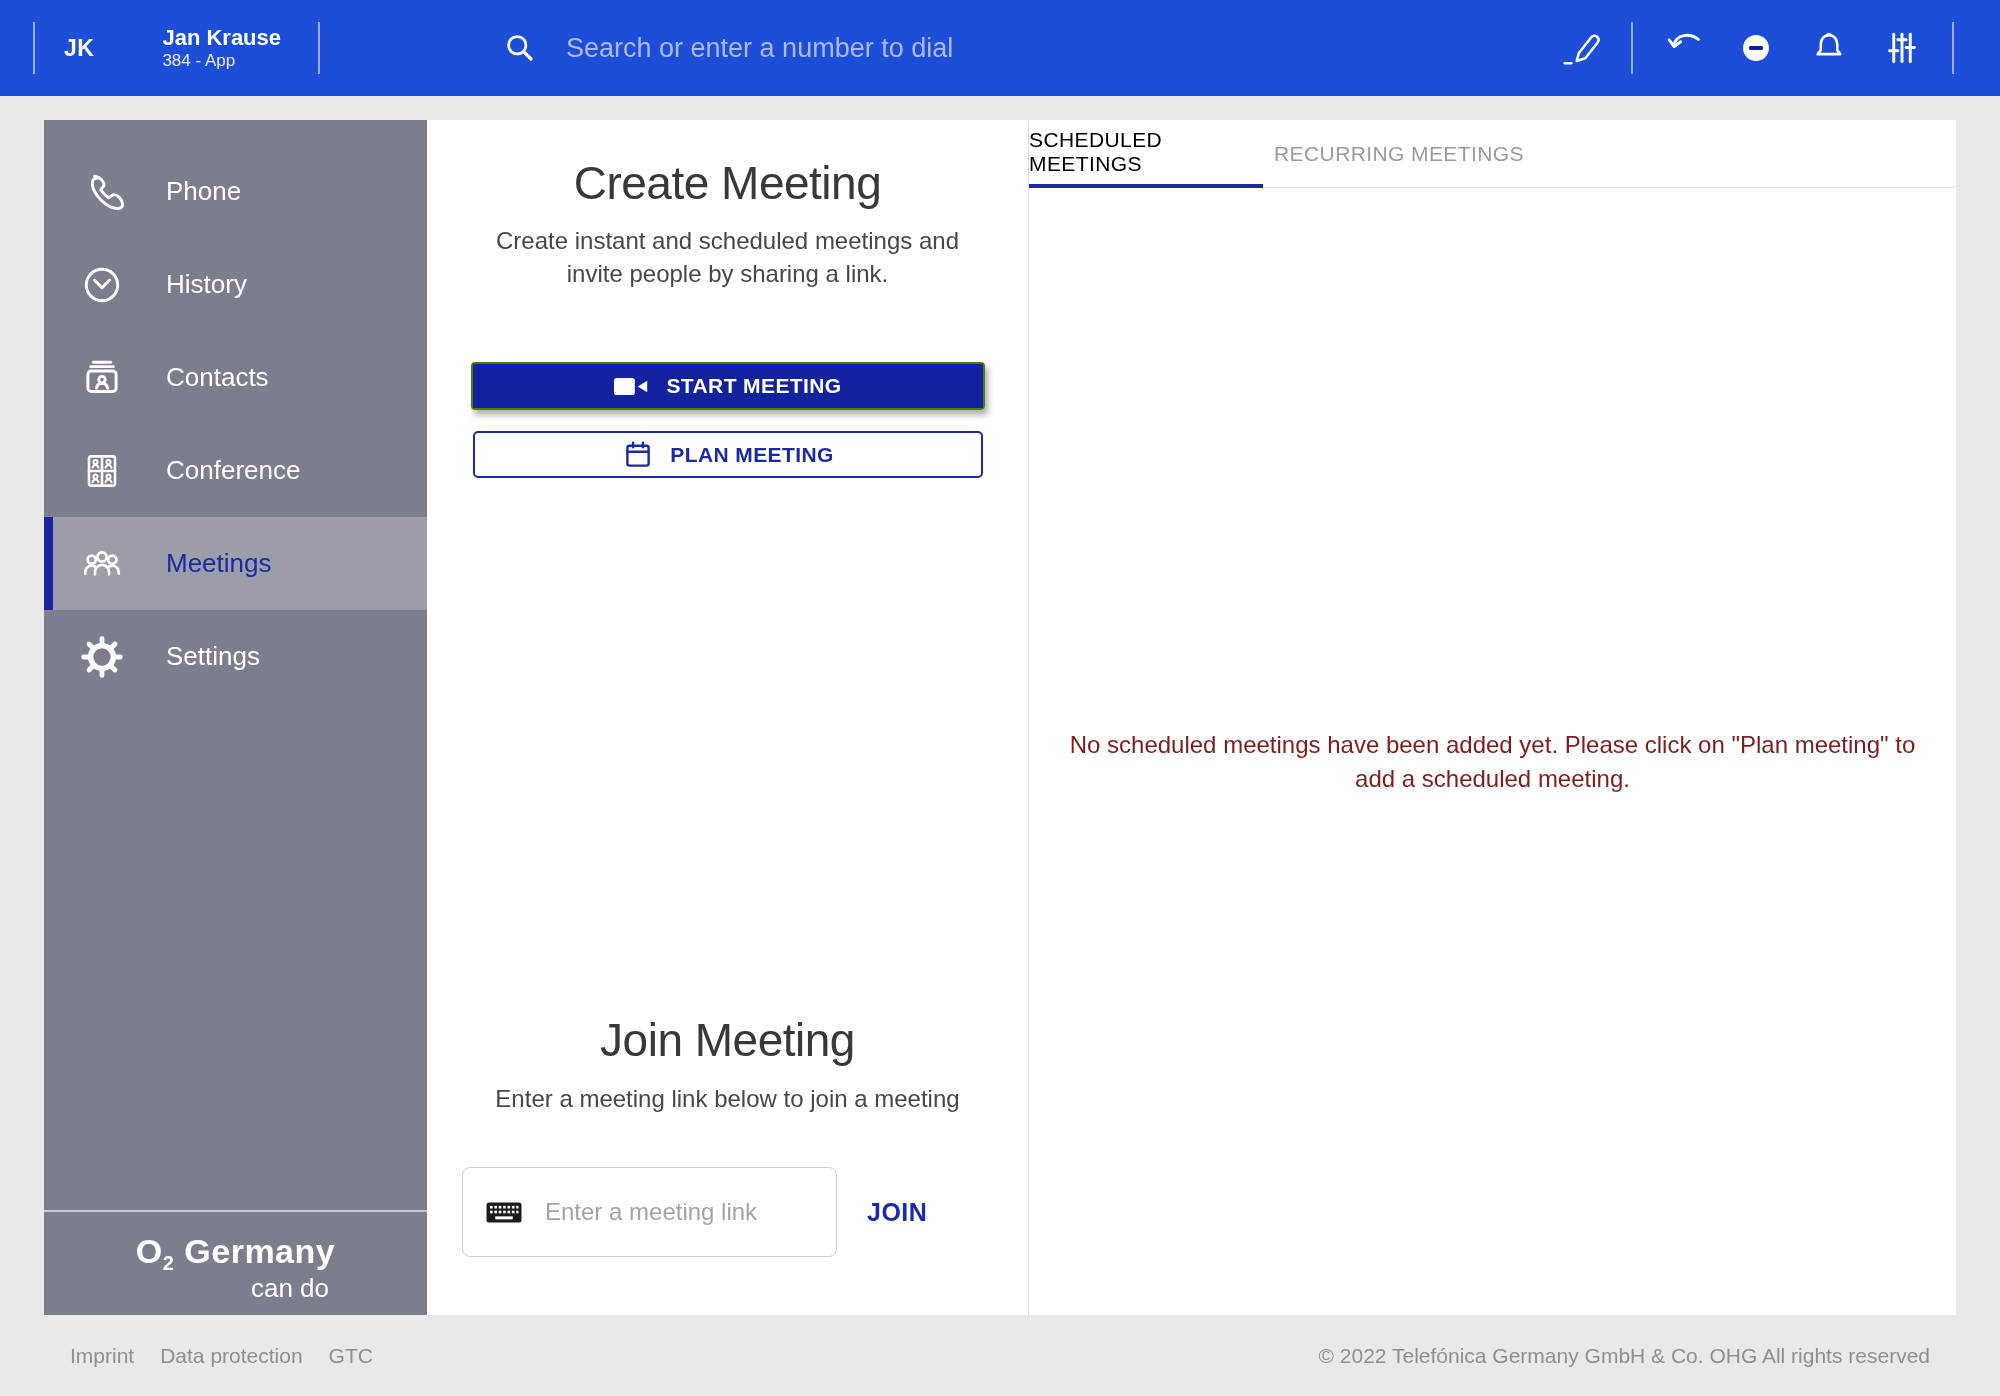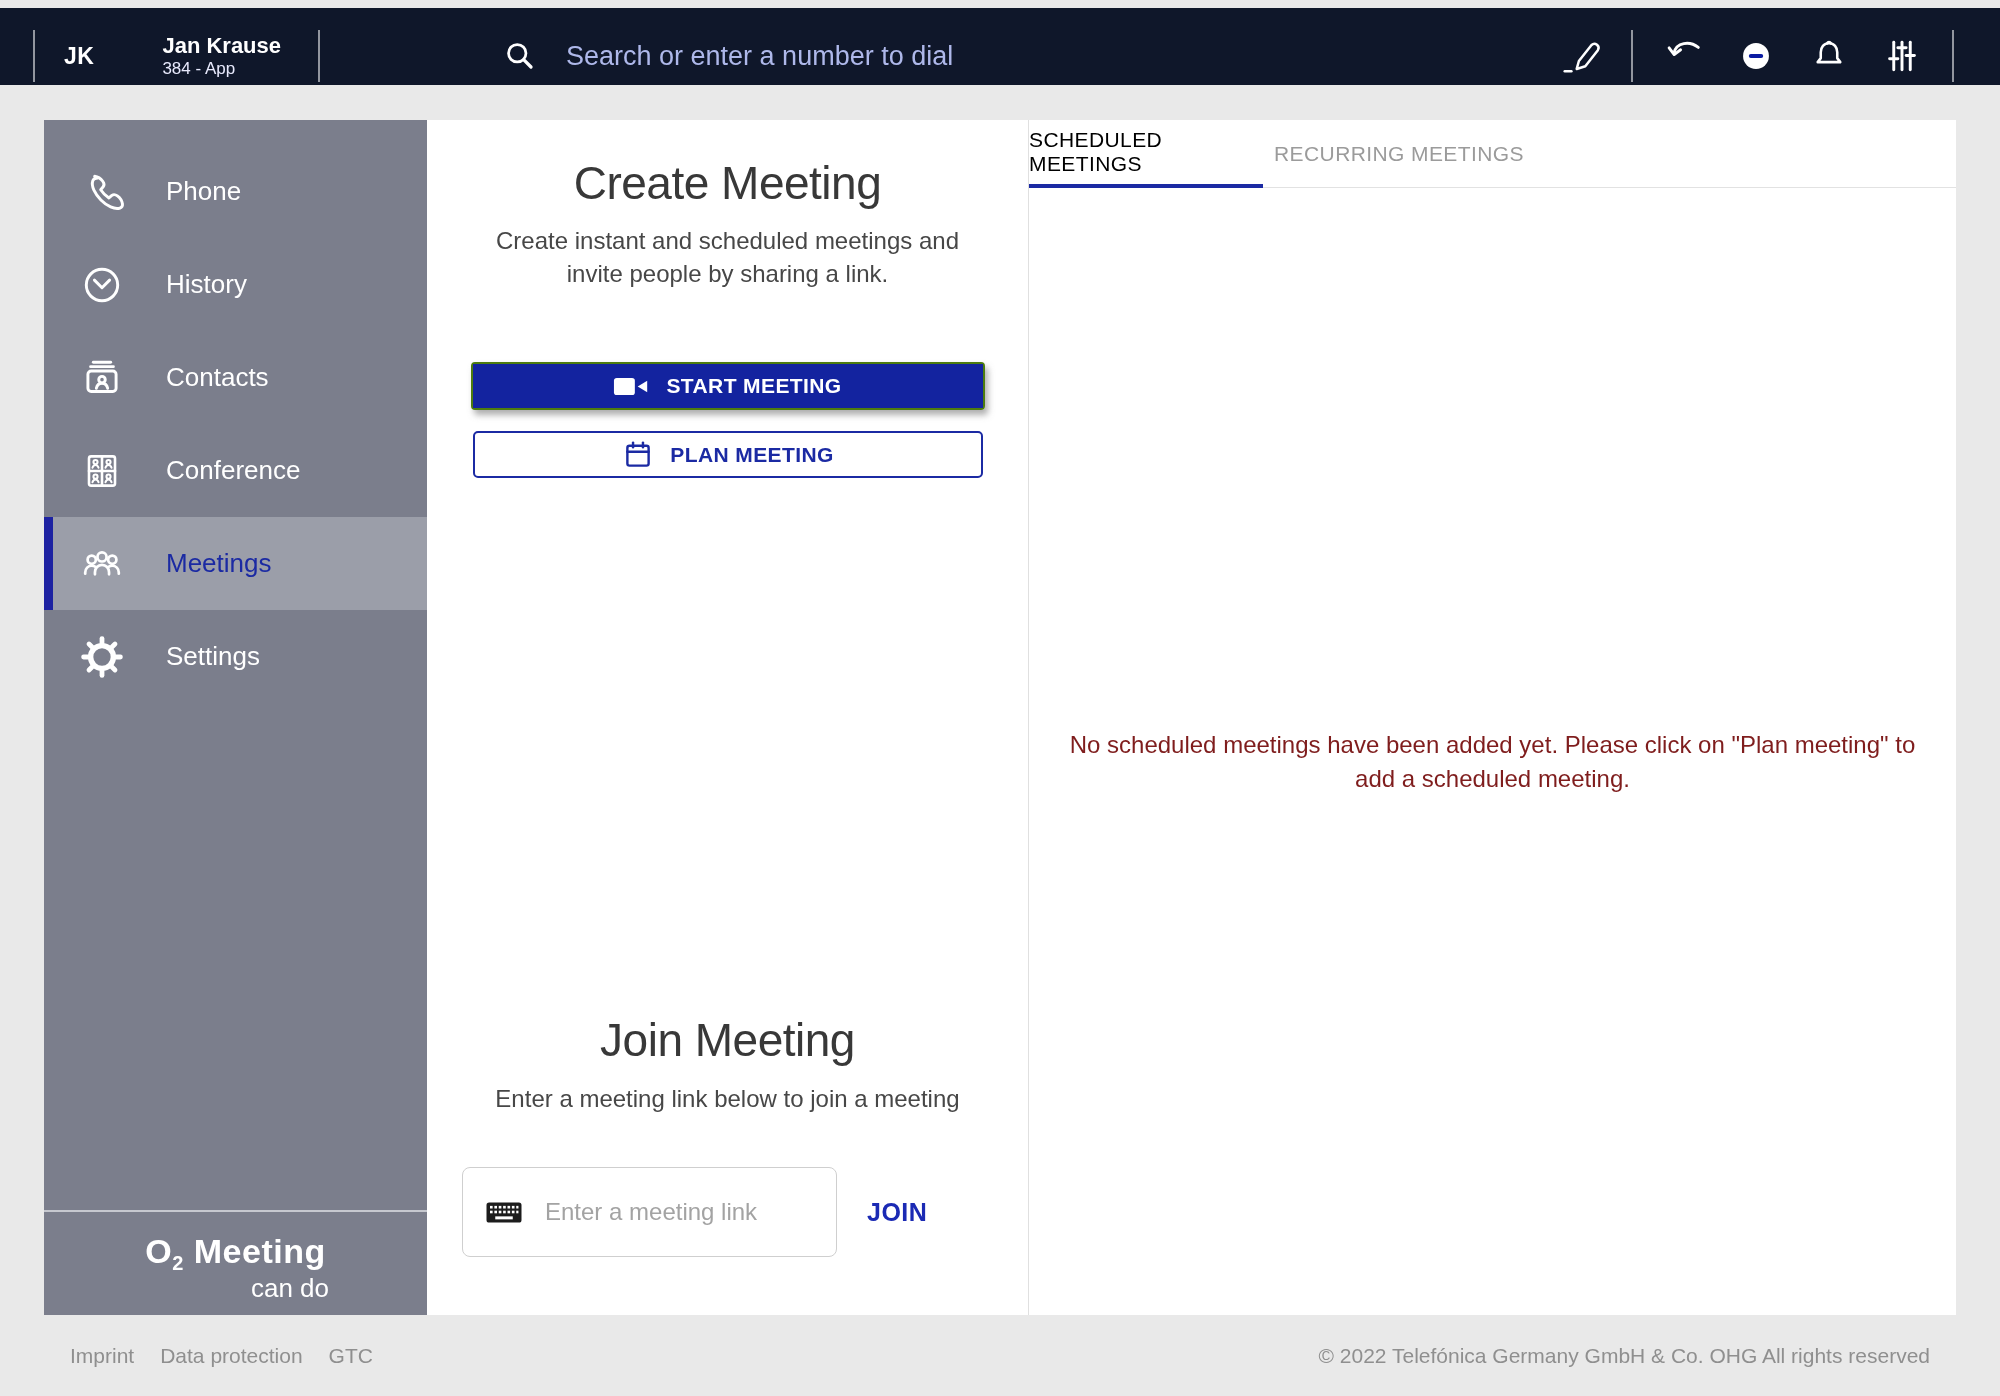--- a/index.html
+++ b/index.html
@@ -4,22 +4,22 @@
 <style>
   * { margin:0; padding:0; box-sizing:border-box; }
   html,body { background:#d9d9d9; }
   .app {
     position:relative; width:2000px; height:1396px;
     background:#e9e9e9; overflow:hidden;
     font-family:"Liberation Sans", sans-serif;
   }
   
   .topbar {
-    position:absolute; left:0; top:8px; width:2000px; height:77px;
-    background:#0f172a; color:#fff;
+    position:absolute; left:0; top:0; width:2000px; height:96px;
+    background:#1d4ed8; color:#fff;
   }
   .tb-divider { position:absolute; top:22px; width:2px; height:52px; background:rgba(255,255,255,.55); }
   .tb-user { position:absolute; left:64px; top:0; height:96px; display:flex; align-items:center; gap:20px; cursor:pointer; }
   .initials { font-size:23px; font-weight:700; letter-spacing:.5px; }
   .user-meta { display:flex; flex-direction:column; line-height:1.2;margin-left:48px; }
   .uname { font-size:22px; font-weight:700; }
   .uline { font-size:17px; font-weight:400; color:#e8eafd; }
   .tb-search { position:absolute; left:498px; top:0; height:96px; display:flex; align-items:center; gap:24px; width:860px; }
   .tb-search input {
     background:transparent; border:none; outline:none;
@@ -251,21 +251,21 @@
               <line x1="33.2" y1="33.2" x2="36" y2="36"></line>
             <line x1="12" y1="36" x2="14.8" y2="33.2"></line>
               <line x1="33.2" y1="14.8" x2="36" y2="12"></line>
           </g>
         </svg>
         <span class="s-label">Settings</span>
       </div>
     </div>
     <div class="side-sep"></div>
     <div class="side-logo">
-      <div class="logo-line1"><span>O</span><span class="logo-sub">2</span><span> Meeting</span></div>
+      <div class="logo-line1"><span>O</span><span class="logo-sub">2</span><span> Germany</span></div>
       <div class="logo-line2">can do</div>
     </div>
   </nav>
 
   <main class="panel-mid">
     <h1 class="h-big create-title">Create Meeting</h1>
     <p class="create-desc">Create instant and scheduled meetings and invite people by sharing a link.</p>
 
     <div class="annotation">
       <button class="btn-start">

